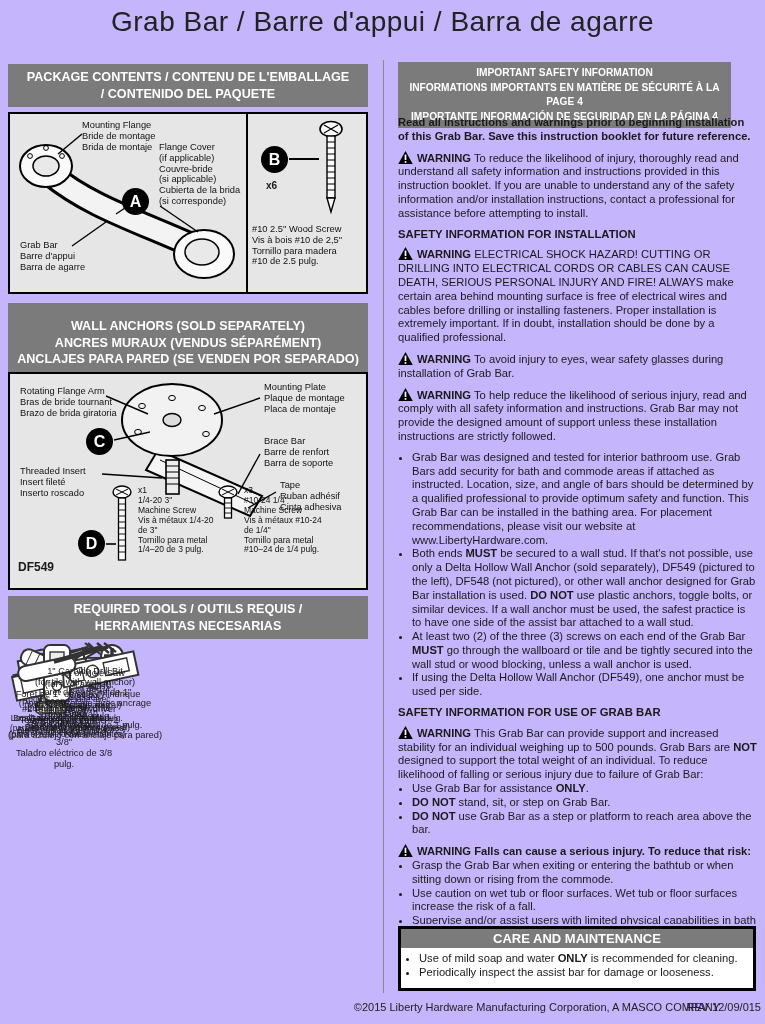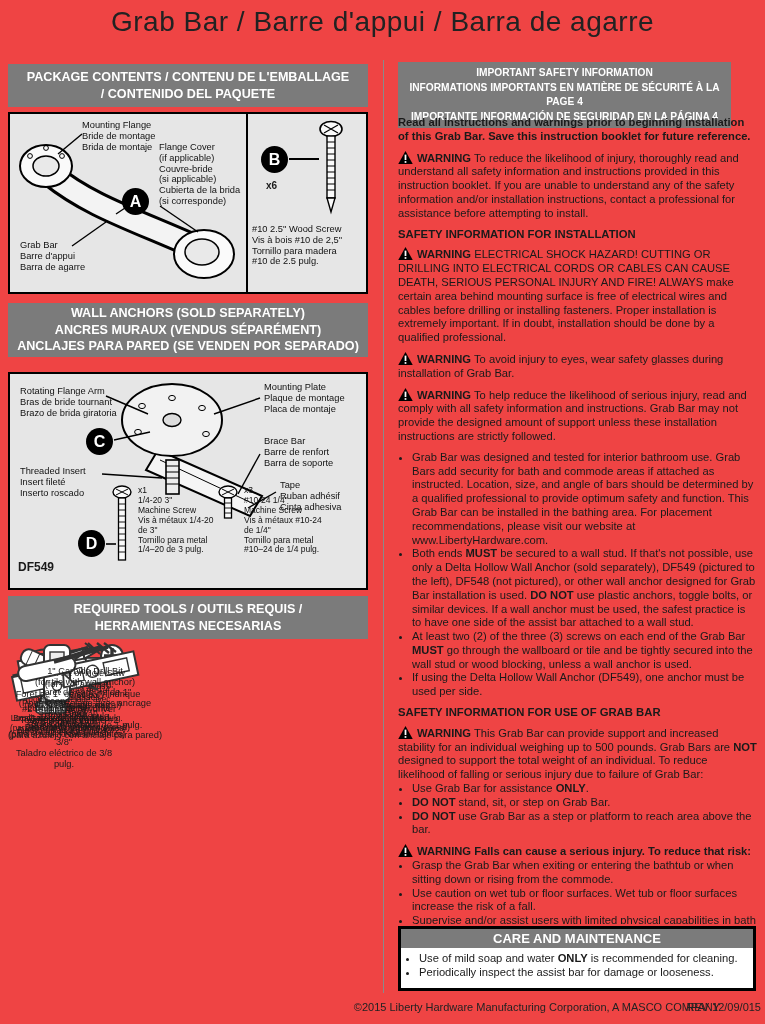--- a/index.html
+++ b/index.html
@@ -1,26 +1,26 @@
 <!DOCTYPE html>
 <html><head>
 <meta charset="utf-8">
 <style>
   html,body{margin:0;padding:0;background:#9a9a9a;}
-  .page{position:relative;width:765px;height:1024px;margin:0 auto;background:#ef4444;
+  .page{position:relative;width:765px;height:1024px;margin:0 auto;background:#c4b5fd;
         font-family:"Liberation Sans",sans-serif;color:#1a1a1a;overflow:hidden;}
   .b{font-weight:bold;}
 
   .page-title{position:absolute;top:6px;left:0;width:100%;text-align:center;
               font-size:28px;font-weight:400;letter-spacing:.5px;color:#222;}
 
   .gray-head{position:absolute;background:#7b7b7b;color:#fff;font-weight:bold;text-align:center;}
   .gray-head div{padding:0 6px;}
   #pkg-head{left:8px;top:64px;width:360px;font-size:12.6px;line-height:16.5px;padding:5px 0;}
-  #anchor-head{left:8px;top:303px;width:360px;font-size:12.6px;line-height:16.5px;padding:2px 0;}
+  #anchor-head{left:8px;top:303px;width:360px;font-size:12.6px;line-height:16.5px;padding:15px 0;}
   #tools-head{left:8px;top:596px;width:360px;font-size:12.6px;line-height:16.5px;padding:5px 0;}
   #safety-head{left:398px;top:62px;width:333px;font-size:10.2px;line-height:14.6px;padding:4px 0;}
 
   #col-divider{position:absolute;left:383px;top:60px;width:1px;height:933px;background:#8a8a8a;}
 
   .panel{position:absolute;background:#e6e6e6;border:2px solid #000;}
   #pkg-box{left:8px;top:112px;width:356px;height:178px;}
   #anchor-box{left:8px;top:372px;width:356px;height:214px;}
   .vline{position:absolute;top:0;width:2px;height:100%;background:#000;}
   .hline{position:absolute;height:2px;background:#000;}

